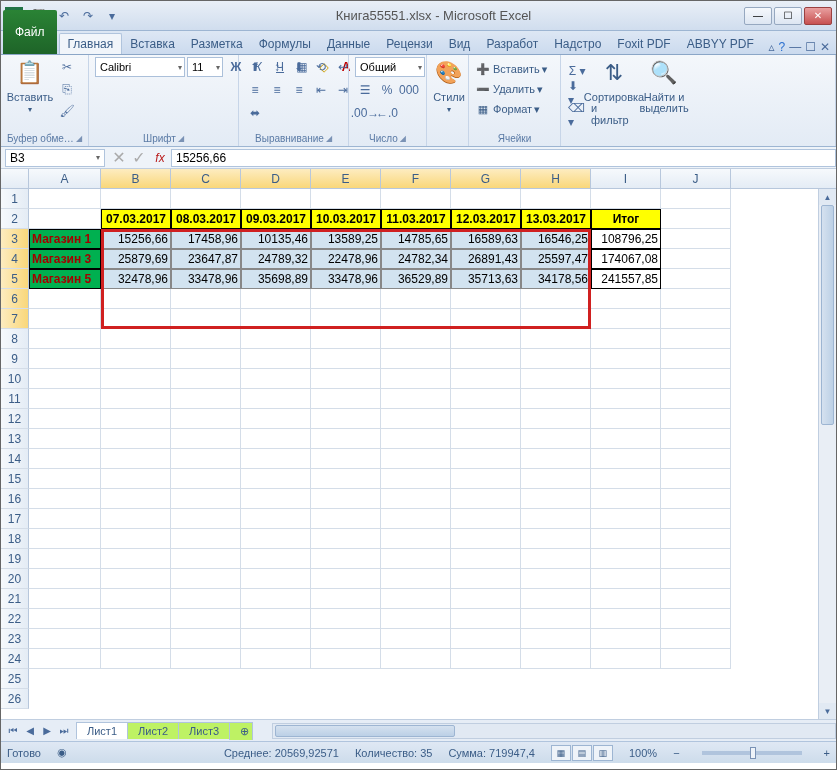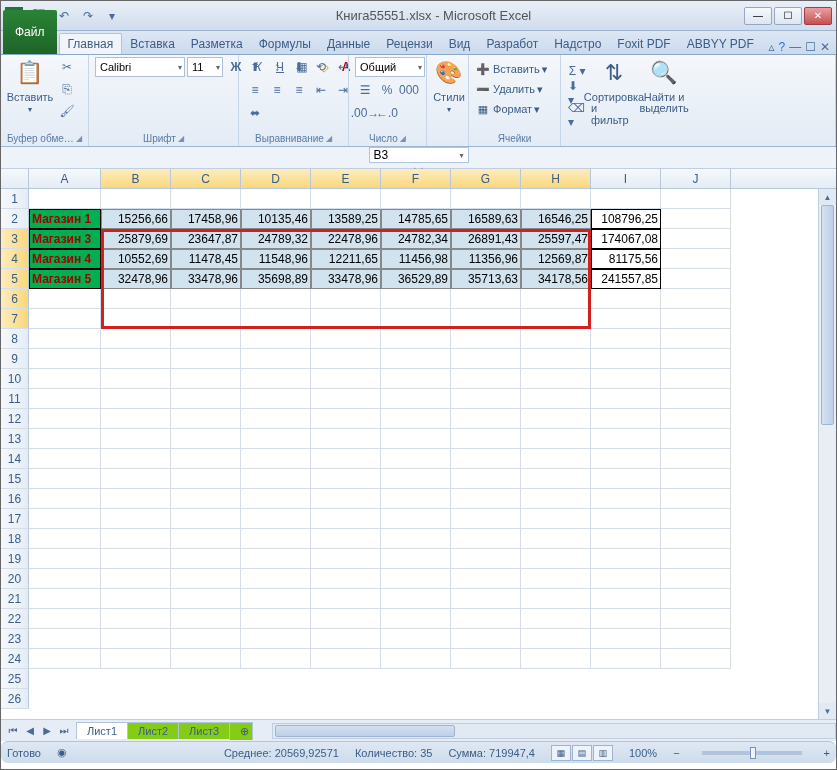--- a/index.html
+++ b/index.html
@@ -32,21 +32,21 @@
 .big-icon { width: 32px; height: 32px; display: flex; align-items: center; justify-content: center; font-size: 22px; }
 .mini-col { display: flex; flex-direction: column; gap: 2px; }
 .mini-btn { width: 20px; height: 20px; display: flex; align-items: center; justify-content: center; font-size: 12px; color: #4a6b9b; border: 1px solid transparent; }
 .dropdown { display: flex; align-items: center; border: 1px solid #abc0da; background: #fff; height: 20px; font-size: 11px; padding: 0 2px 0 4px; }
 .dropdown .arr { margin-left: auto; font-size: 8px; color: #666; padding-left: 4px; }
 .btn-row { display: flex; gap: 2px; }
 .cells-row { display: flex; align-items: center; font-size: 11px; color: #3b5d87; gap: 2px; }
 .cells-row .ico { width: 16px; height: 16px; display: inline-flex; align-items: center; justify-content: center; }
 
 
-.formula-bar { height: 22px; background: #eef3f9; border-bottom: 1px solid #c0cee0; display: flex; align-items: center; flex-direction: column; }
+.formula-bar { height: 22px; background: #eef3f9; border-bottom: 1px solid #c0cee0; display: flex; align-items: center; }
 .name-box { width: 100px; border: 1px solid #b0c4dd; background: #fff; height: 18px; margin: 0 4px; font-size: 12px; padding: 0 4px; display: flex; align-items: center; }
 .name-box .arr { margin-left: auto; font-size: 8px; color: #666; }
 .fx-btn { width: 22px; font-style: italic; font-size: 12px; color: #b91c1c; text-align: center; }
 .formula-input { flex: 1; background: #fff; border: 1px solid #b0c4dd; height: 18px; font-size: 12px; padding: 0 4px; display: flex; align-items: center; }
 
 
 .grid-area { position: relative; height: 550px; overflow: hidden; background: #fff; }
 .col-headers { display: flex; height: 20px; background: linear-gradient(#f6f9fc,#e4ecf5); border-bottom: 1px solid #b7c7dc; }
 .corner { width: 28px; border-right: 1px solid #b7c7dc; background: linear-gradient(#f6f9fc,#e4ecf5); }
 .ch { border-right: 1px solid #b7c7dc; text-align: center; font-size: 12px; color: #3b5d87; line-height: 20px; }
@@ -67,27 +67,27 @@
 .vscroll { position: absolute; right: 0; top: 20px; bottom: 0; width: 18px; background: #e9eef5; border-left: 1px solid #c0cee0; }
 .vscroll .thumb { position: absolute; top: 16px; left: 2px; right: 2px; height: 220px; background: linear-gradient(90deg,#d5e1ef,#bcd0e6); border: 1px solid #9db5d2; border-radius: 2px; }
 .vscroll .arrow-up, .vscroll .arrow-down { position: absolute; left: 0; right: 0; height: 16px; background: #e1e9f3; display: flex; align-items: center; justify-content: center; font-size: 8px; color: #4a6b9b; }
 .vscroll .arrow-up { top: 0; }
 .vscroll .arrow-down { bottom: 0; }
 
 
 .sheet-bar { height: 22px; background: #e6edf6; border-top: 1px solid #c0cee0; display: flex; align-items: center; font-size: 11px; }
 .sheet-nav { display: flex; gap: 1px; padding: 0 4px; }
 .sheet-nav span { width: 16px; text-align: center; color: #4a6b9b; font-size: 10px; }
-.sheet-tab { padding: 2px 10px; background: #84cc16; border: 1px solid #b0c4dd; border-bottom: none; margin-right: -1px; color: #3b5d87; }
+.sheet-tab { padding: 2px 10px; background: #bef264; border: 1px solid #b0c4dd; border-bottom: none; margin-right: -1px; color: #3b5d87; }
 .sheet-tab.active { background: #fff; font-weight: normal; }
 .hscroll { flex: 1; margin-left: 20px; height: 16px; background: #e1e9f3; border: 1px solid #c0cee0; position: relative; }
 .hscroll .thumb { position: absolute; left: 2px; top: 1px; bottom: 1px; width: 180px; background: linear-gradient(#d5e1ef,#bcd0e6); border: 1px solid #9db5d2; border-radius: 2px; }
 
 
-.status-bar { height: 22px; background: linear-gradient(#dfe8f4,#cddceb); border-top: 1px solid #b0c4dd; display: flex; align-items: center; font-size: 11px; color: #3b5d87; padding: 0 6px; gap: 16px; border-radius: 7px; }
+.status-bar { height: 22px; background: linear-gradient(#dfe8f4,#cddceb); border-top: 1px solid #b0c4dd; display: flex; align-items: center; font-size: 11px; color: #3b5d87; padding: 0 6px; gap: 16px; }
 .status-bar .spacer { flex: 1; }
 .view-btns { display: flex; gap: 1px; }
 .view-btn { width: 20px; height: 16px; border: 1px solid #9db5d2; background: #eef3f9; display: flex; align-items: center; justify-content: center; font-size: 9px; }
 .zoom-slider { width: 100px; height: 4px; background: #b0c4dd; position: relative; margin: 0 6px; }
 .zoom-slider .thumb { position: absolute; left: 48px; top: -4px; width: 6px; height: 12px; background: #eef3f9; border: 1px solid #7a92b5; }
 
 
 .wA { width: 72px; } .wB,.wC,.wD,.wE,.wF,.wG,.wH { width: 70px; } .wI { width: 70px; } .wJ { width: 70px; }
 </style>
 </head>
@@ -345,20 +345,32 @@
           <div class="cell wC"></div>
           <div class="cell wD"></div>
           <div class="cell wE"></div>
           <div class="cell wF"></div>
           <div class="cell wG"></div>
           <div class="cell wH"></div>
           <div class="cell wI"></div>
           <div class="cell wJ"></div>
         </div>
         <div class="row">
+          <div class="cell wA"></div>
+          <div class="cell wB hdr-date">07.03.2017</div>
+          <div class="cell wC hdr-date">08.03.2017</div>
+          <div class="cell wD hdr-date">09.03.2017</div>
+          <div class="cell wE hdr-date">10.03.2017</div>
+          <div class="cell wF hdr-date">11.03.2017</div>
+          <div class="cell wG hdr-date">12.03.2017</div>
+          <div class="cell wH hdr-date">13.03.2017</div>
+          <div class="cell wI hdr-itog">Итог</div>
+          <div class="cell wJ"></div>
+        </div>
+        <div class="row">
           <div class="cell wA store">Магазин 1</div>
           <div class="cell wB data-cell">15256,66</div>
           <div class="cell wC data-cell">17458,96</div>
           <div class="cell wD data-cell">10135,46</div>
           <div class="cell wE data-cell">13589,25</div>
           <div class="cell wF data-cell">14785,65</div>
           <div class="cell wG data-cell">16589,63</div>
           <div class="cell wH data-cell">16546,25</div>
           <div class="cell wI itog-cell">108796,25</div>
           <div class="cell wJ"></div>
@@ -366,32 +378,20 @@
         <div class="row">
           <div class="cell wA store">Магазин 3</div>
           <div class="cell wB data-cell">25879,69</div>
           <div class="cell wC data-cell">23647,87</div>
           <div class="cell wD data-cell">24789,32</div>
           <div class="cell wE data-cell">22478,96</div>
           <div class="cell wF data-cell">24782,34</div>
           <div class="cell wG data-cell">26891,43</div>
           <div class="cell wH data-cell">25597,47</div>
           <div class="cell wI itog-cell">174067,08</div>
-          <div class="cell wJ"></div>
-        </div>
-        <div class="row">
-          <div class="cell wA store">Магазин 4</div>
-          <div class="cell wB data-cell">10552,69</div>
-          <div class="cell wC data-cell">11478,45</div>
-          <div class="cell wD data-cell">11548,96</div>
-          <div class="cell wE data-cell">12211,65</div>
-          <div class="cell wF data-cell">11456,98</div>
-          <div class="cell wG data-cell">11356,96</div>
-          <div class="cell wH data-cell">12569,87</div>
-          <div class="cell wI itog-cell">81175,56</div>
           <div class="cell wJ"></div>
         </div>
         <div class="row">
           <div class="cell wA store">Магазин 5</div>
           <div class="cell wB data-cell">32478,96</div>
           <div class="cell wC data-cell">33478,96</div>
           <div class="cell wD data-cell">35698,89</div>
           <div class="cell wE data-cell">33478,96</div>
           <div class="cell wF data-cell">36529,89</div>
           <div class="cell wG data-cell">35713,63</div>

